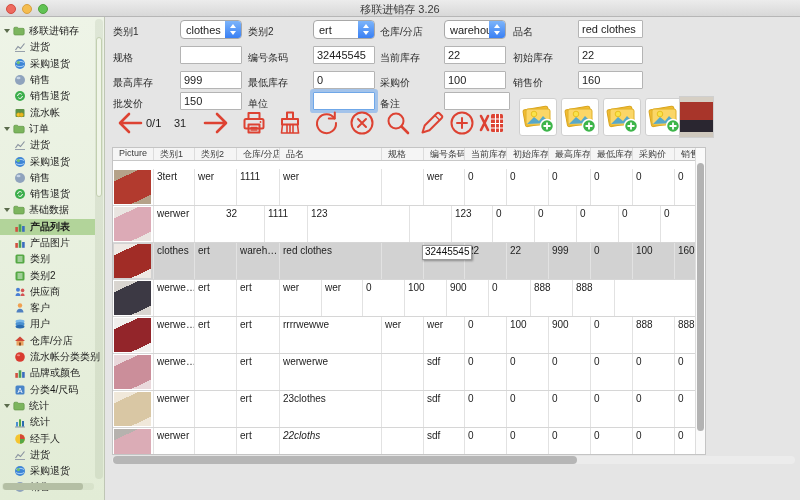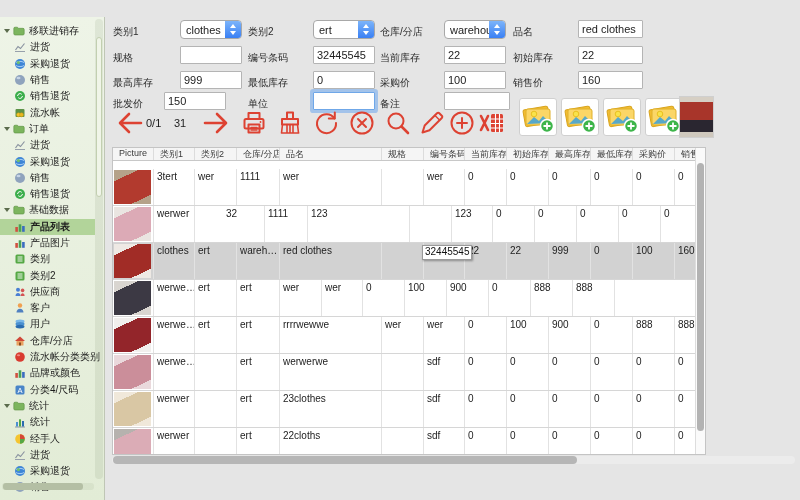--- a/index.html
+++ b/index.html
@@ -89,20 +89,26 @@
     background:#b3b3b3; border-radius:4px; }
   .htrack { position:absolute; left:112px; top:456px; width:683px; height:8px;
     background:#ececec; border-radius:4px; }
   .hthumb { position:absolute; left:1px; top:0; width:464px; height:8px;
     background:#b6b6b6; border-radius:4px; }
 </style>
 </head>
 <body>
 
 <div class="window">
+  <div class="titlebar">
+    <span class="tl red"></span>
+    <span class="tl yellow"></span>
+    <span class="tl green"></span>
+    <div class="title">移联进销存 3.26</div>
+  </div>
 
   <div class="sidebar">
     <div id="sidebar-list">
         <div class="s-item">
           <span class="arrow"></span>
           <span class="s-icon">
             <svg viewBox="0 0 12 12">
               <path d="M.8 3.4c0-.7.5-1.2 1.2-1.2h2.4l1 1.1h4.6c.7 0 1.2.5 1.2 1.2v4.3c0 .7-.5 1.2-1.2 1.2H2c-.7 0-1.2-.5-1.2-1.2z" fill="#7cb55e" stroke="#578d3e" stroke-width=".6"></path>
             </svg>
           </span>
@@ -436,21 +442,21 @@
       <input class="f-input" value="22" style="left: 578px; top: 46px; width: 65px;">
       <div class="f-label" style="left: 113px; top: 76px;">最高库存</div>
       <input class="f-input" value="999" style="left: 180px; top: 71px; width: 62px;">
       <div class="f-label" style="left: 248px; top: 76px;">最低库存</div>
       <input class="f-input" value="0" style="left: 313px; top: 71px; width: 62px;">
       <div class="f-label" style="left: 380px; top: 76px;">采购价</div>
       <input class="f-input" value="100" style="left: 444px; top: 71px; width: 62px;">
       <div class="f-label" style="left: 513px; top: 76px;">销售价</div>
       <input class="f-input" value="160" style="left: 578px; top: 71px; width: 65px;">
       <div class="f-label" style="left: 113px; top: 97px;">批发价</div>
-      <input class="f-input" value="150" style="left: 164px; top: 92px; width: 62px;">
+      <input class="f-input" value="150" style="left: 180px; top: 92px; width: 62px;">
       <div class="f-label" style="left: 248px; top: 97px;">单位</div>
       <input class="f-input focus" style="left: 313px; top: 92px; width: 62px;">
       <div class="f-label" style="left: 380px; top: 97px;">备注</div>
       <input class="f-input" style="left: 444px; top: 92px; width: 66px;">
     </div>
 
   <div id="toolbar">
     <span class="tb-label" style="left:146px">0/1</span>
     <span class="tb-label" style="left:174px">31</span>
   <button class="tb-btn" style="left: 116px;"><span><svg viewBox="0 0 28 28" fill="none" stroke="#dd4232" stroke-width="2" stroke-linecap="round" stroke-linejoin="round">
@@ -667,21 +673,21 @@
           <div class="t-cell" style="width: 42px;">0</div>
           <div class="t-cell" style="width: 42px;">0</div>
         </div>
         <div class="t-row">
           <div class="t-cell" style="width: 41px; padding: 0px;">
             <div class="thumb" style="background: linear-gradient(155deg, rgb(182, 178, 174) 0px, rgb(182, 178, 174) 22%, rgb(219, 172, 182) 22%, rgb(219, 172, 182) 82%, rgb(182, 178, 174) 82%);"></div>
           </div>
           <div class="t-cell" style="width: 41px;">werwer</div>
           <div class="t-cell" style="width: 42px;"></div>
           <div class="t-cell" style="width: 43px;">ert</div>
-          <div class="t-cell" style="width: 102px;">22cloths</div>
+          <div class="t-cell" style="width: 102px; font-style: italic;">22cloths</div>
           <div class="t-cell" style="width: 42px;"></div>
           <div class="t-cell" style="width: 41px;">sdf</div>
           <div class="t-cell" style="width: 42px;">0</div>
           <div class="t-cell" style="width: 42px;">0</div>
           <div class="t-cell" style="width: 42px;">0</div>
           <div class="t-cell" style="width: 42px;">0</div>
           <div class="t-cell" style="width: 42px;">0</div>
           <div class="t-cell" style="width: 42px;">0</div>
         </div>
       </div>

